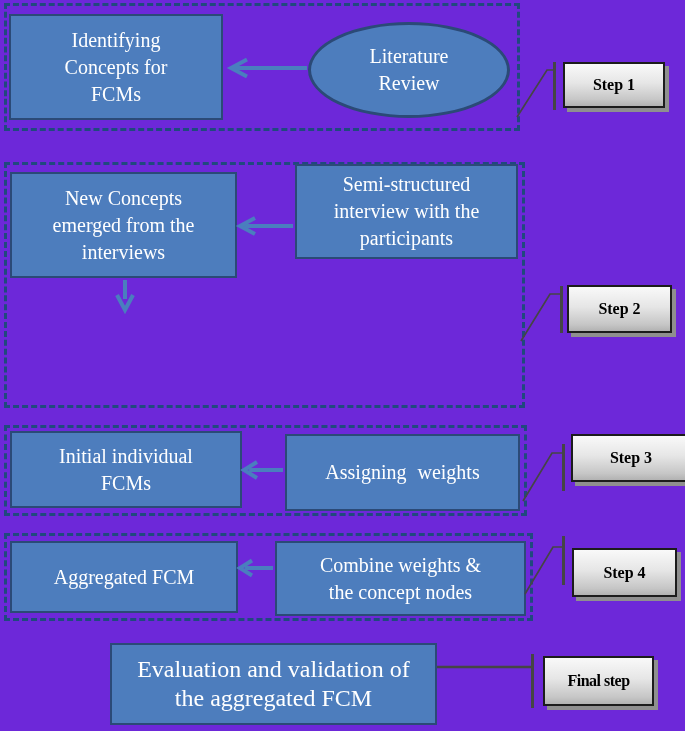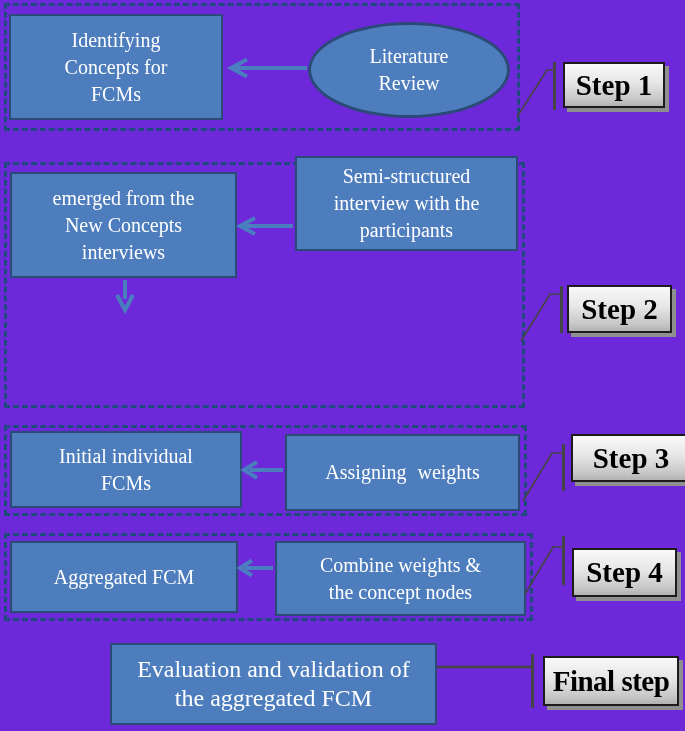--- a/index.html
+++ b/index.html
@@ -20,21 +20,21 @@
   .ellipse{border-radius:50%;border-width:3px;}
 
   .overlay{position:absolute;left:0;top:0;z-index:3;pointer-events:none;}
   .arrow{stroke:var(--arrow,#4a7ebe);stroke-width:4;fill:none;stroke-linecap:butt;}
   .ahead{stroke:var(--arrow,#4a7ebe);stroke-width:4;fill:none;stroke-linejoin:miter;}
   .conn{stroke:var(--connector,#3d3d3d);stroke-width:1.7;fill:none;}
   .connh{stroke:var(--connector,#4a4a4a);stroke-width:2.4;}
 
   .steplabel{position:absolute;z-index:4;box-sizing:border-box;
              display:flex;align-items:center;justify-content:center;
-             font-weight:700;font-size:29px;color:var(--step_text,#000);
+             font-weight:700;font-size:16px;color:var(--step_text,#000);
              background:linear-gradient(180deg,#f9f9f9 0%,#e6e6e6 45%,#c6c6c6 85%,#b2b2b2 100%);
              border:2px solid var(--step_border,#1c1c1c);
              box-shadow:4px 4px 0 var(--step_shadow,#8f8f8f);}
   .bar{position:absolute;z-index:4;width:3px;background:var(--connector,#4a4a4a);}
 
   .ws{word-spacing:6px;}
 </style>
 </head>
 <body>
 
@@ -49,25 +49,25 @@
     <div><span>Identifying</span></div>
     <div><b>Concepts</b><span> for</span></div>
     <div><span>FCMs</span></div>
   </div>
   <div class="bluebox ellipse" style="left:308px;top:22px;width:202px;height:96px">
     <div><span>Literature</span></div>
     <div><span>Review</span></div>
   </div>
 
   <div class="bluebox" style="left:10px;top:172px;width:227px;height:106px">
+    <div><b>New Concepts</b></div>
     <div><span>emerged from the</span></div>
-    <div><b>New Concepts</b></div>
     <div><span>interviews</span></div>
   </div>
-  <div class="bluebox" style="left:295px;top:156px;width:223px;height:95px">
+  <div class="bluebox" style="left:295px;top:164px;width:223px;height:95px">
     <div><span>Semi-structured</span></div>
     <div><span>interview with the</span></div>
     <div><span>participants</span></div>
   </div>
 
   <div class="bluebox" style="left:10px;top:431px;width:232px;height:77px">
     <div><span>Initial individual</span></div>
     <div><span>FCMs</span></div>
   </div>
   <div class="bluebox" style="left:285px;top:434px;width:235px;height:77px">
@@ -126,17 +126,17 @@
   </div>
   <div class="steplabel" style="left:567px;top:285px;width:105px;height:48px">
     <span>Step 2</span>
   </div>
   <div class="steplabel" style="left:571px;top:434px;width:120px;height:48px">
     <span>Step 3</span>
   </div>
   <div class="steplabel" style="left:572px;top:548px;width:105px;height:49px">
     <span>Step 4</span>
   </div>
-  <div class="steplabel" style="left:543px;top:656px;width:136px;height:50px;letter-spacing:-0.5px">
+  <div class="steplabel" style="left:543px;top:656px;width:111px;height:50px;letter-spacing:-0.5px">
     <span>Final step</span>
   </div>
 
 </div>
 
 </body></html>

